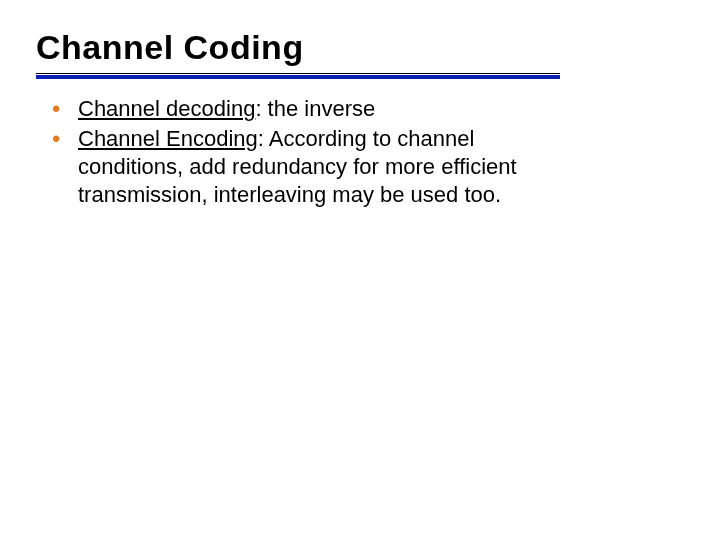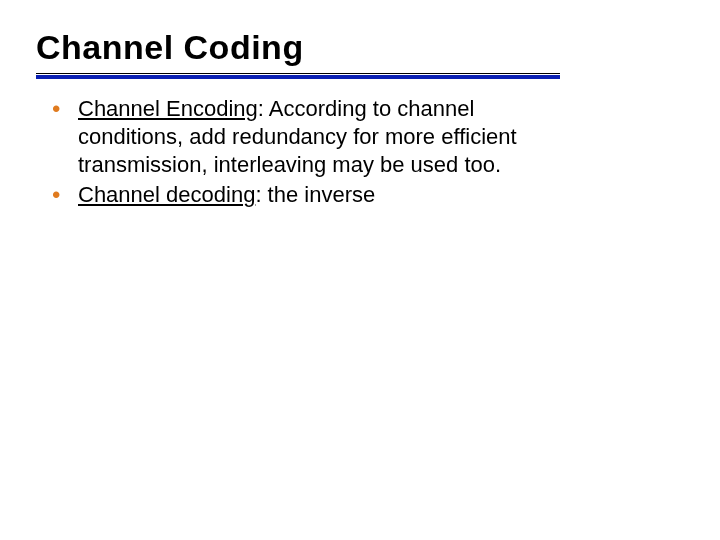--- a/index.html
+++ b/index.html
@@ -64,17 +64,17 @@
 <body>
 
 <div class="slide">
   <div class="title">Channel Coding</div>
   <div class="rule-wrap">
     <div class="rule-thin"></div>
     <div class="rule-thick"></div>
   </div>
   <div class="body">
     <ul class="bullets">
+      <li><span class="lead">Channel decoding</span><span>: the inverse</span></li>
       <li><span class="lead">Channel Encoding</span><span>: According to channel conditions, add redundancy for more efficient transmission, interleaving may be used too.</span></li>
-      <li><span class="lead">Channel decoding</span><span>: the inverse</span></li>
     </ul>
   </div>
 </div>
 
 </body></html>

